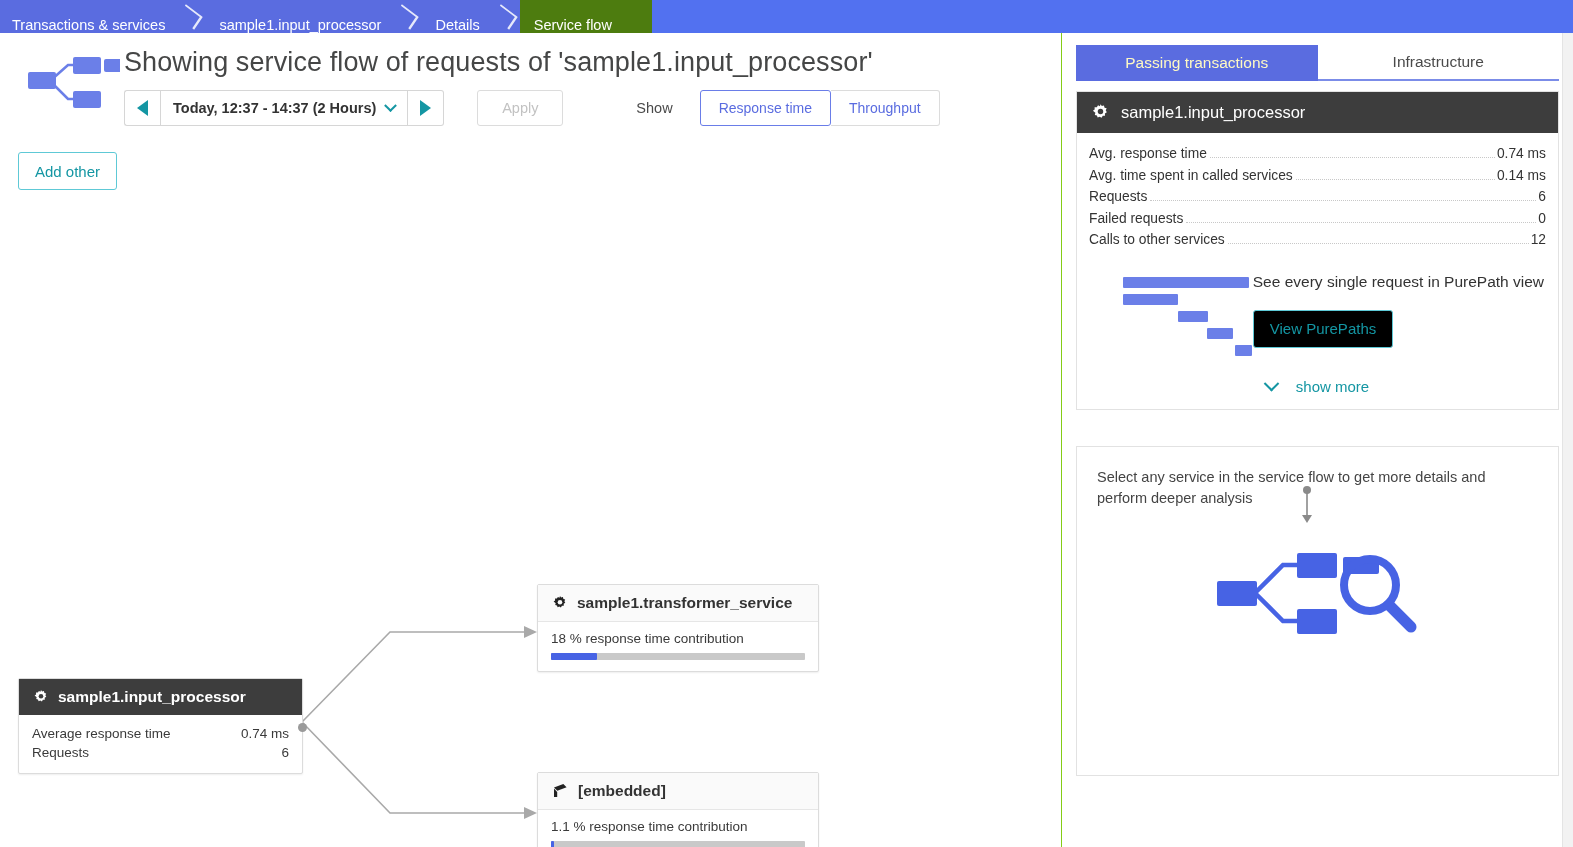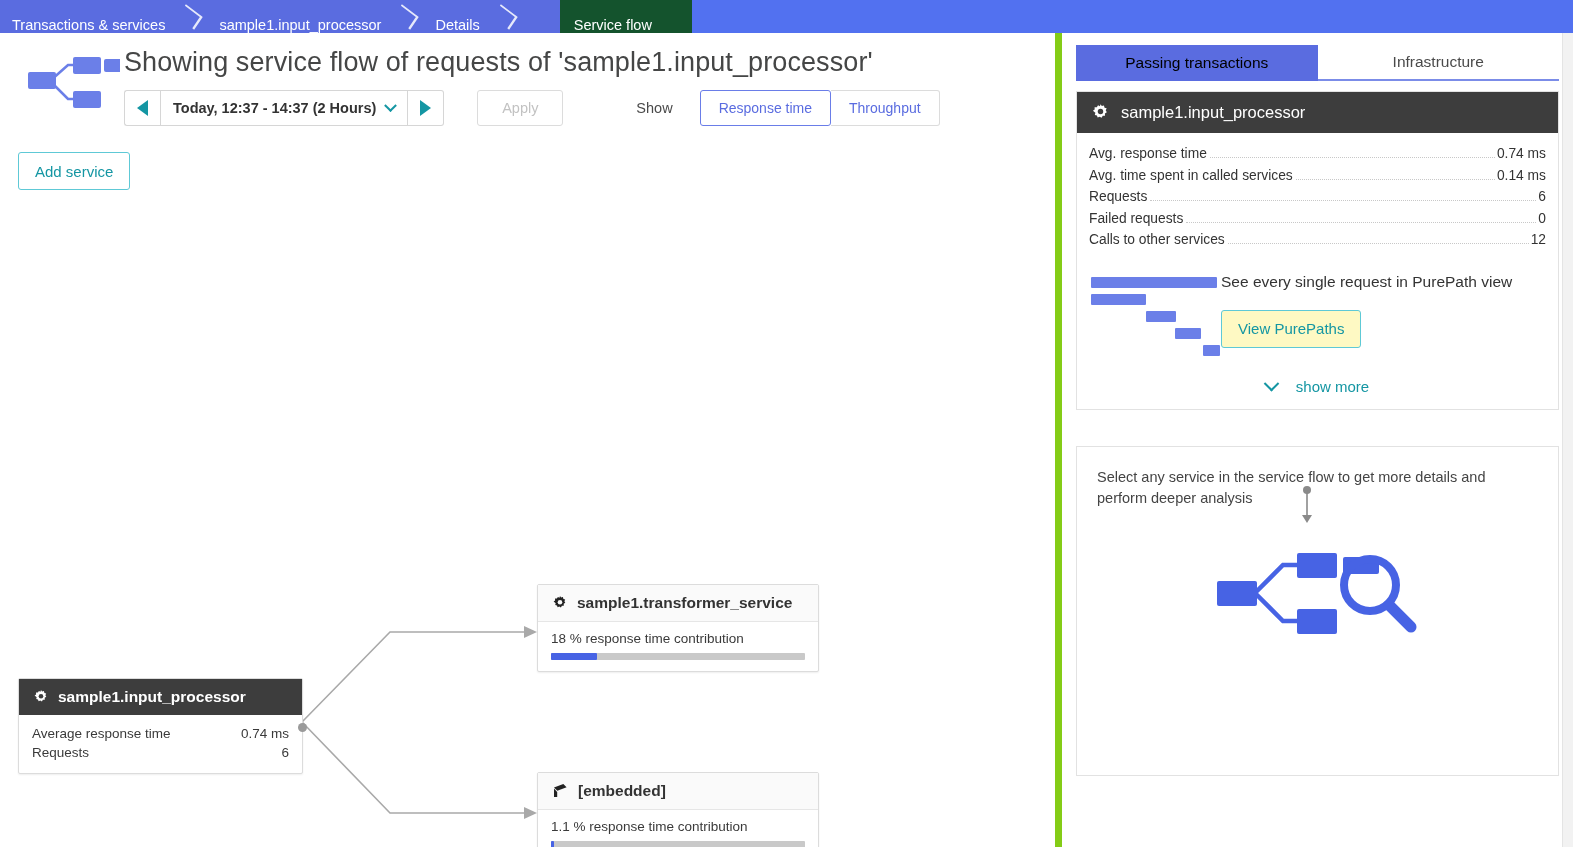--- a/index.html
+++ b/index.html
@@ -25,21 +25,21 @@
     display: flex;
     align-items: flex-end;
     color: #ffffff;
     font-size: 14.5px;
     padding: 0 14px 0 14px;
     white-space: nowrap;
     position: relative;
     background: #5a6ce0;
   }
   .crumb.first { padding-left: 12px; }
-  .crumb.active { background: #14532d; padding-right: 40px; margin-left: 40px; }
+  .crumb.active { background: #4d7c0f; padding-right: 40px; }
   .crumb-sep {
     width: 26px;
     position: relative;
     background: inherit;
     flex: 0 0 26px;
   }
   .crumb-sep::before {
     content: "";
     position: absolute;
     left: 2px; top: 50%;
@@ -52,21 +52,21 @@
 
   
   .page {
     display: flex;
     height: 814px;
     width: 1573px;
   }
   .left {
     width: 1062px;
     position: relative;
-    border-right: 7px solid #84cc16;
+    border-right: 1px solid #84cc16;
     height: 814px;
     overflow: hidden;
   }
   .right {
     width: 511px;
     position: relative;
     height: 814px;
     background: #fff;
     padding: 0 14px 0 14px;
   }
@@ -194,21 +194,21 @@
   }
 
   
   .tabs { display: flex; height: 36px; margin-top: 12px; }
   .tab {
     flex: 1;
     display: flex; align-items: center; justify-content: center;
     font-size: 15.5px;
     cursor: pointer;
   }
-  .tab.on { background: #5a6ce0; color: #000000; }
+  .tab.on { background: #5a6ce0; color: #fef9c3; }
   .tab.off { background: #fff; color: #4a4a4a; border-bottom: 2px solid #7b8ce8; }
 
   .card {
     border: 1px solid #e2e2e2;
     background: #fff;
     margin-top: 10px;
   }
   .card-head {
     background: #3d3d3d;
     color: #fff;
@@ -225,31 +225,31 @@
   }
   .stat-label { white-space: nowrap; }
   .stat-dots {
     flex: 1;
     border-bottom: 1px dotted #c8c8c8;
     margin: 0 2px 4px 3px;
     height: 1px;
   }
   .stat-val { white-space: nowrap; }
 
-  .purepath { display: flex; padding: 16px 14px 4px 14px; }
+  .purepath { display: flex; padding: 16px 14px 4px 14px; justify-content: flex-end; }
   .pp-bars { width: 130px; flex: 0 0 130px; padding-top: 6px; }
   .pp-bar { height: 11px; background: #6b7fe8; margin-bottom: 6px; border-radius: 1px; }
   .pp-text { font-size: 15.5px; color: #333; line-height: 21px; }
   .pp-btn {
     margin-top: 18px;
     height: 38px;
     padding: 0 16px;
     border: 1px solid #5ec9d6;
     border-radius: 3px;
-    background: #fef9c3;
+    background: #000000;
     color: #1496a3;
     font-size: 15px;
     font-family: inherit;
     cursor: pointer;
   }
   .show-more {
     display: flex; align-items: center; justify-content: center; gap: 19px;
     color: #1496a3; font-size: 15px;
     padding: 12px 0 14px 0;
     cursor: pointer;
@@ -340,21 +340,21 @@
           <span class="show-label">Show</span>
 
           <div class="seg">
             <button class="seg-btn on">Response time</button>
             <button class="seg-btn off">Throughput</button>
           </div>
         </div>
       </div>
     </div>
 
-    <button class="add-filter">Add service</button>
+    <button class="add-filter">Add other</button>
 
     
     <svg class="connector" width="1062" height="814">
       <polyline points="302,689 390,599 524,599" fill="none" stroke="#a9a9a9" stroke-width="1.6"></polyline>
       <polygon points="524,593 537,599 524,605" fill="#a9a9a9"></polygon>
       <polyline points="302,689 390,780 524,780" fill="none" stroke="#a9a9a9" stroke-width="1.6"></polyline>
       <polygon points="524,774 537,780 524,786" fill="#a9a9a9"></polygon>
     </svg>
 
     

